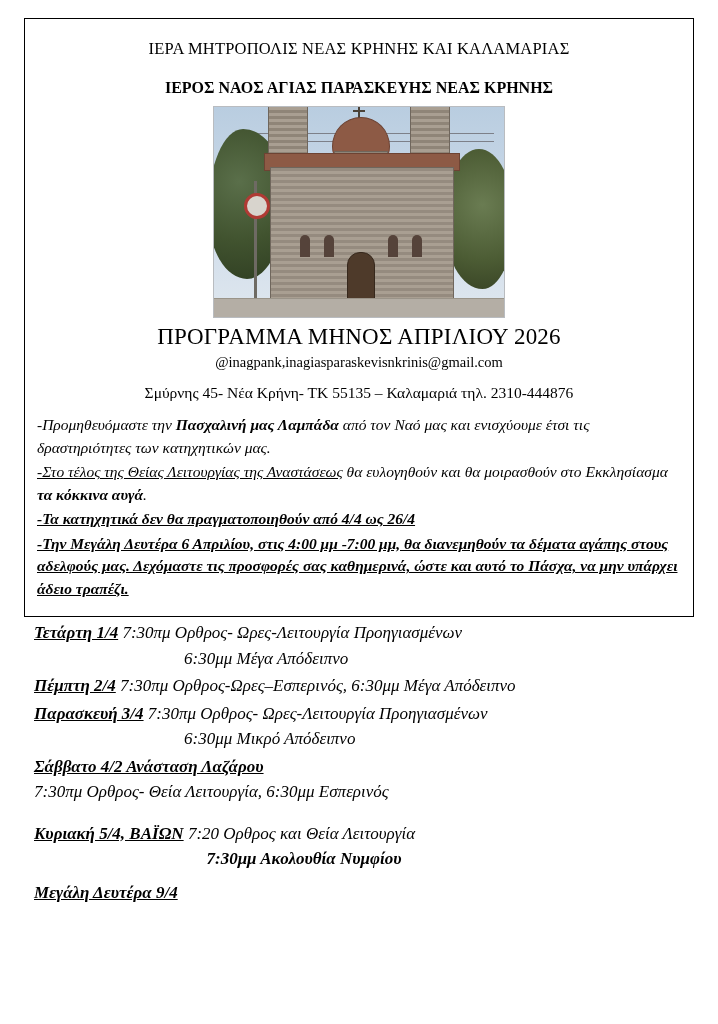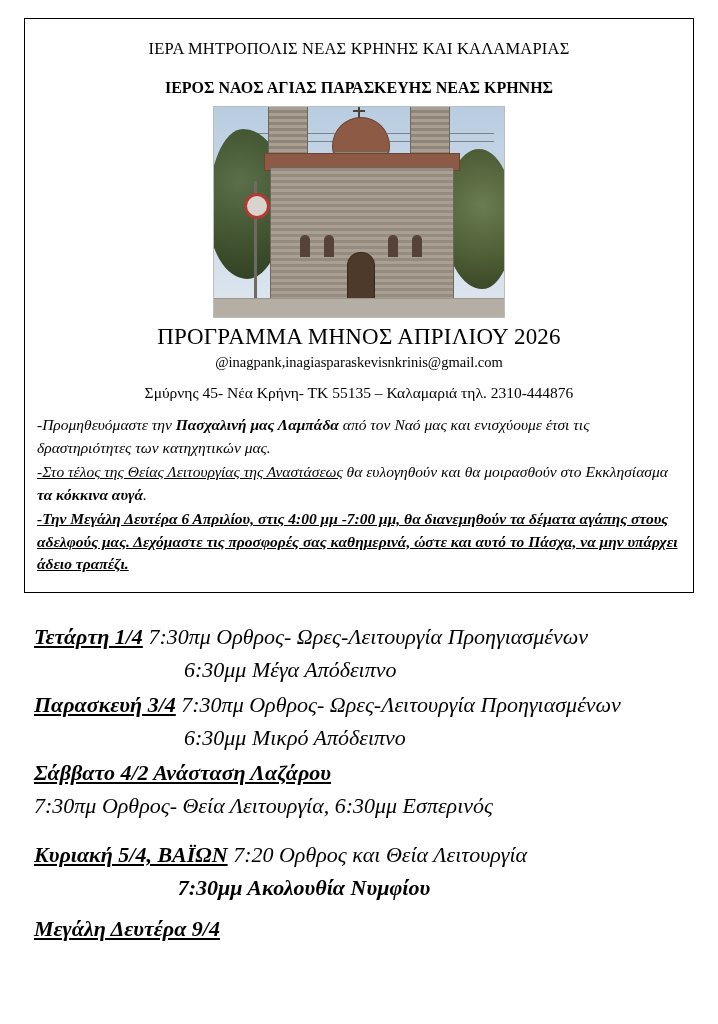--- a/index.html
+++ b/index.html
@@ -252,21 +252,21 @@
   .notes .u { text-decoration: underline; }
   .notes .b { font-weight: bold; }
   .note1 .strongpart { font-weight: bold; font-style: italic; }
   .note3, .note4 { font-weight: bold; }
   
   .schedule {
     position: absolute;
     left: 34px;
     top: 620px;
     width: 660px;
-    font-size: 22px;
+    font-size: 17px;
     line-height: 1.5;
   }
   .sched-row {
     margin-bottom: 2px;
     font-style: italic;
   }
   .day {
     font-weight: bold;
     text-decoration: underline;
     font-style: italic;
@@ -341,31 +341,35 @@
 
     <div class="address-line">Σμύρνης 45- Νέα Κρήνη- ΤΚ 55135 – Καλαμαριά τηλ. 2310-444876</div>
 
     <div class="notes">
       <p class="note1">
         <span>-Προμηθευόμαστε την </span><span class="strongpart">Πασχαλινή μας Λαμπάδα</span><span> από τον Ναό μας και ενισχύουμε έτσι τις δραστηριότητες των κατηχητικών μας.</span>
       </p>
       <p class="note2">
         <span class="u">-Στο τέλος της Θείας Λειτουργίας της Αναστάσεως</span><span> θα ευλογηθούν  και θα μοιρασθούν στο Εκκλησίασμα </span><span class="b">τα κόκκινα αυγά</span><span>.</span>
       </p>
+      <p class="note3 u">-Τα κατηχητικά δεν θα πραγματοποιηθούν από 4/4 ως 26/4</p>
       <p class="note4 u">-Την Μεγάλη Δευτέρα 6 Απριλίου, στις  4:00 μμ -7:00 μμ, θα διανεμηθούν τα δέματα αγάπης στους αδελφούς μας. Δεχόμαστε τις προσφορές σας καθημερινά, ώστε και αυτό το Πάσχα, να μην υπάρχει άδειο τραπέζι.</p>
     </div>
   </div>
 
   <div class="schedule">
 
     <div class="sched-row">
       <span class="day">Τετάρτη 1/4</span><span>  7:30πμ   Ορθρος- Ωρες-Λειτουργία Προηγιασμένων</span>
       <span class="indent">6:30μμ Μέγα Απόδειπνο</span>
     </div>
 
+    <div class="sched-row">
+      <span class="day">Πέμπτη 2/4</span><span> 7:30πμ  Ορθρος-Ωρες–Εσπερινός, 6:30μμ Μέγα Απόδειπνο</span>
+    </div>
 
     <div class="sched-row">
       <span class="day">Παρασκευή 3/4</span><span>  7:30πμ   Ορθρος- Ωρες-Λειτουργία Προηγιασμένων</span>
       <span class="indent">6:30μμ Μικρό Απόδειπνο</span>
     </div>
 
     <div class="sched-row">
       <span class="day">Σάββατο 4/2  Ανάσταση Λαζάρου</span>
       <span style="display:block">7:30πμ   Ορθρος- Θεία Λειτουργία,  6:30μμ Εσπερινός</span>
     </div>

